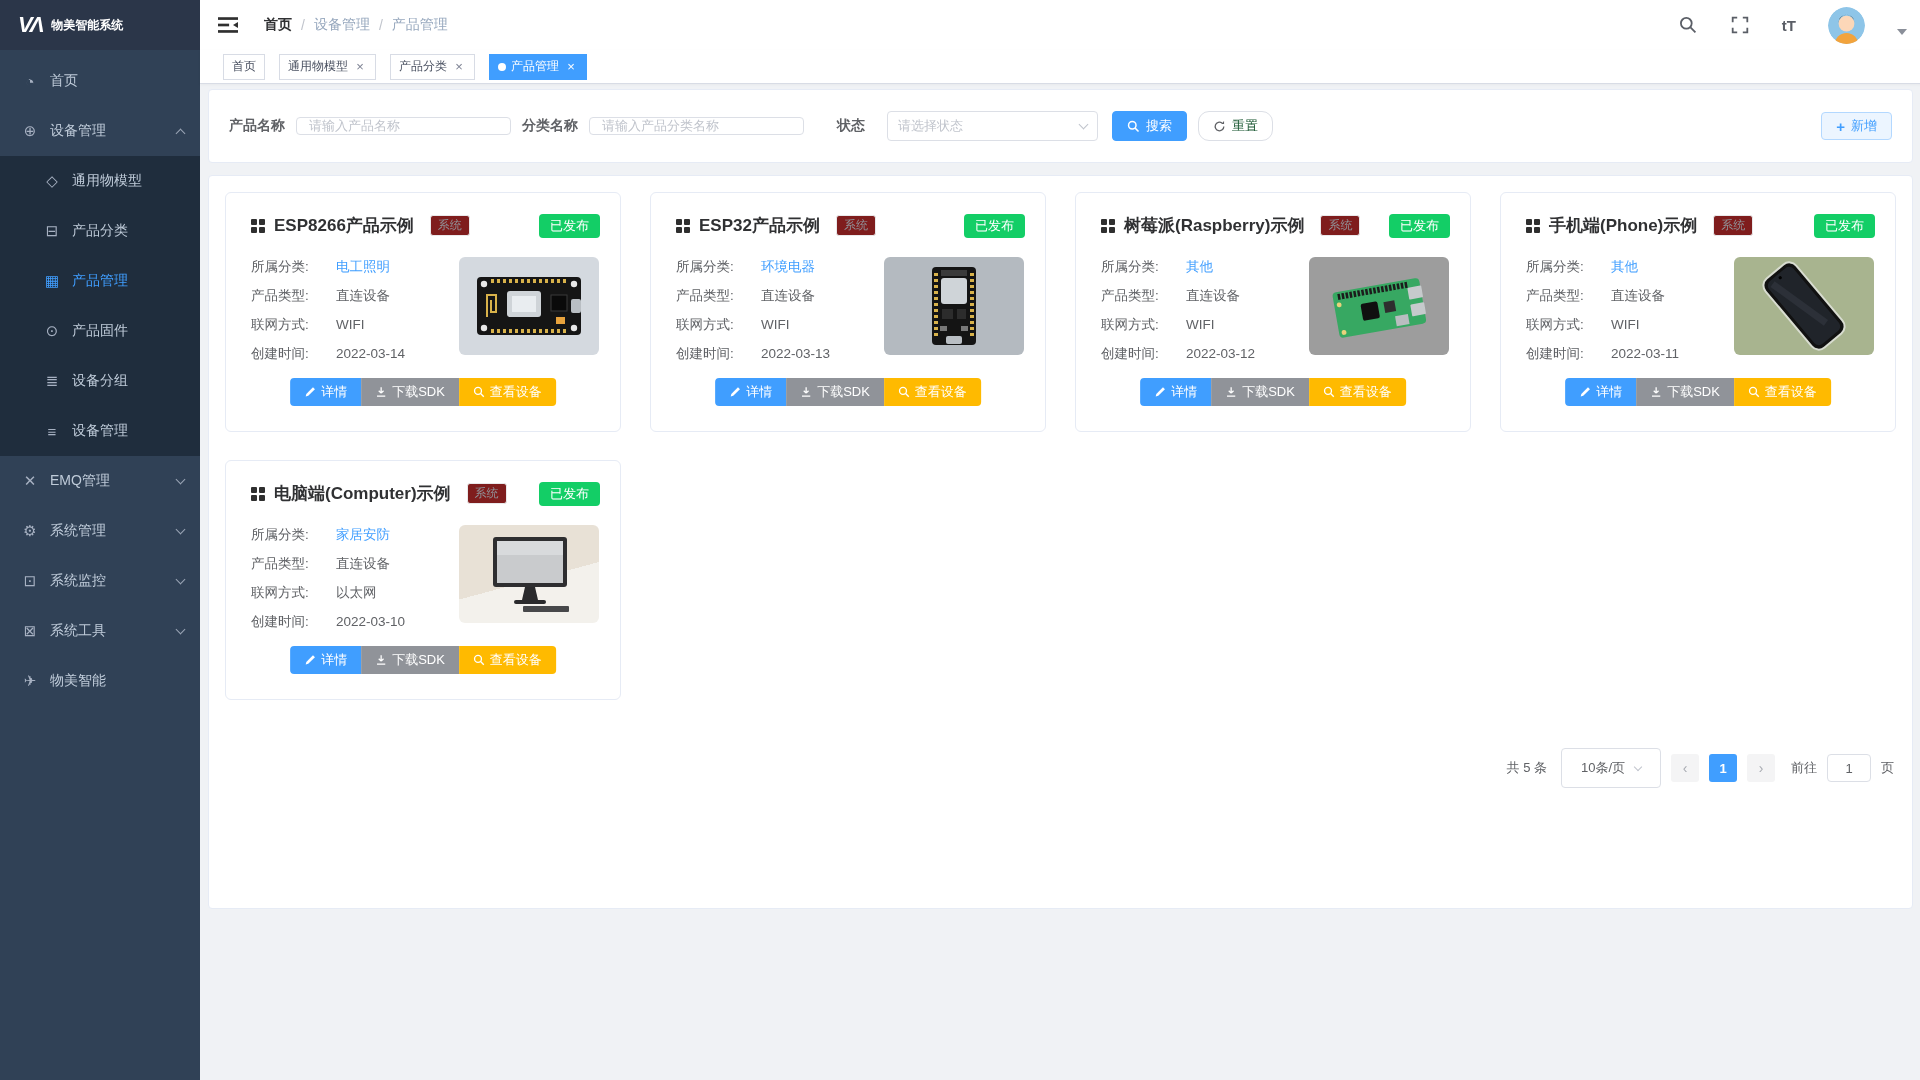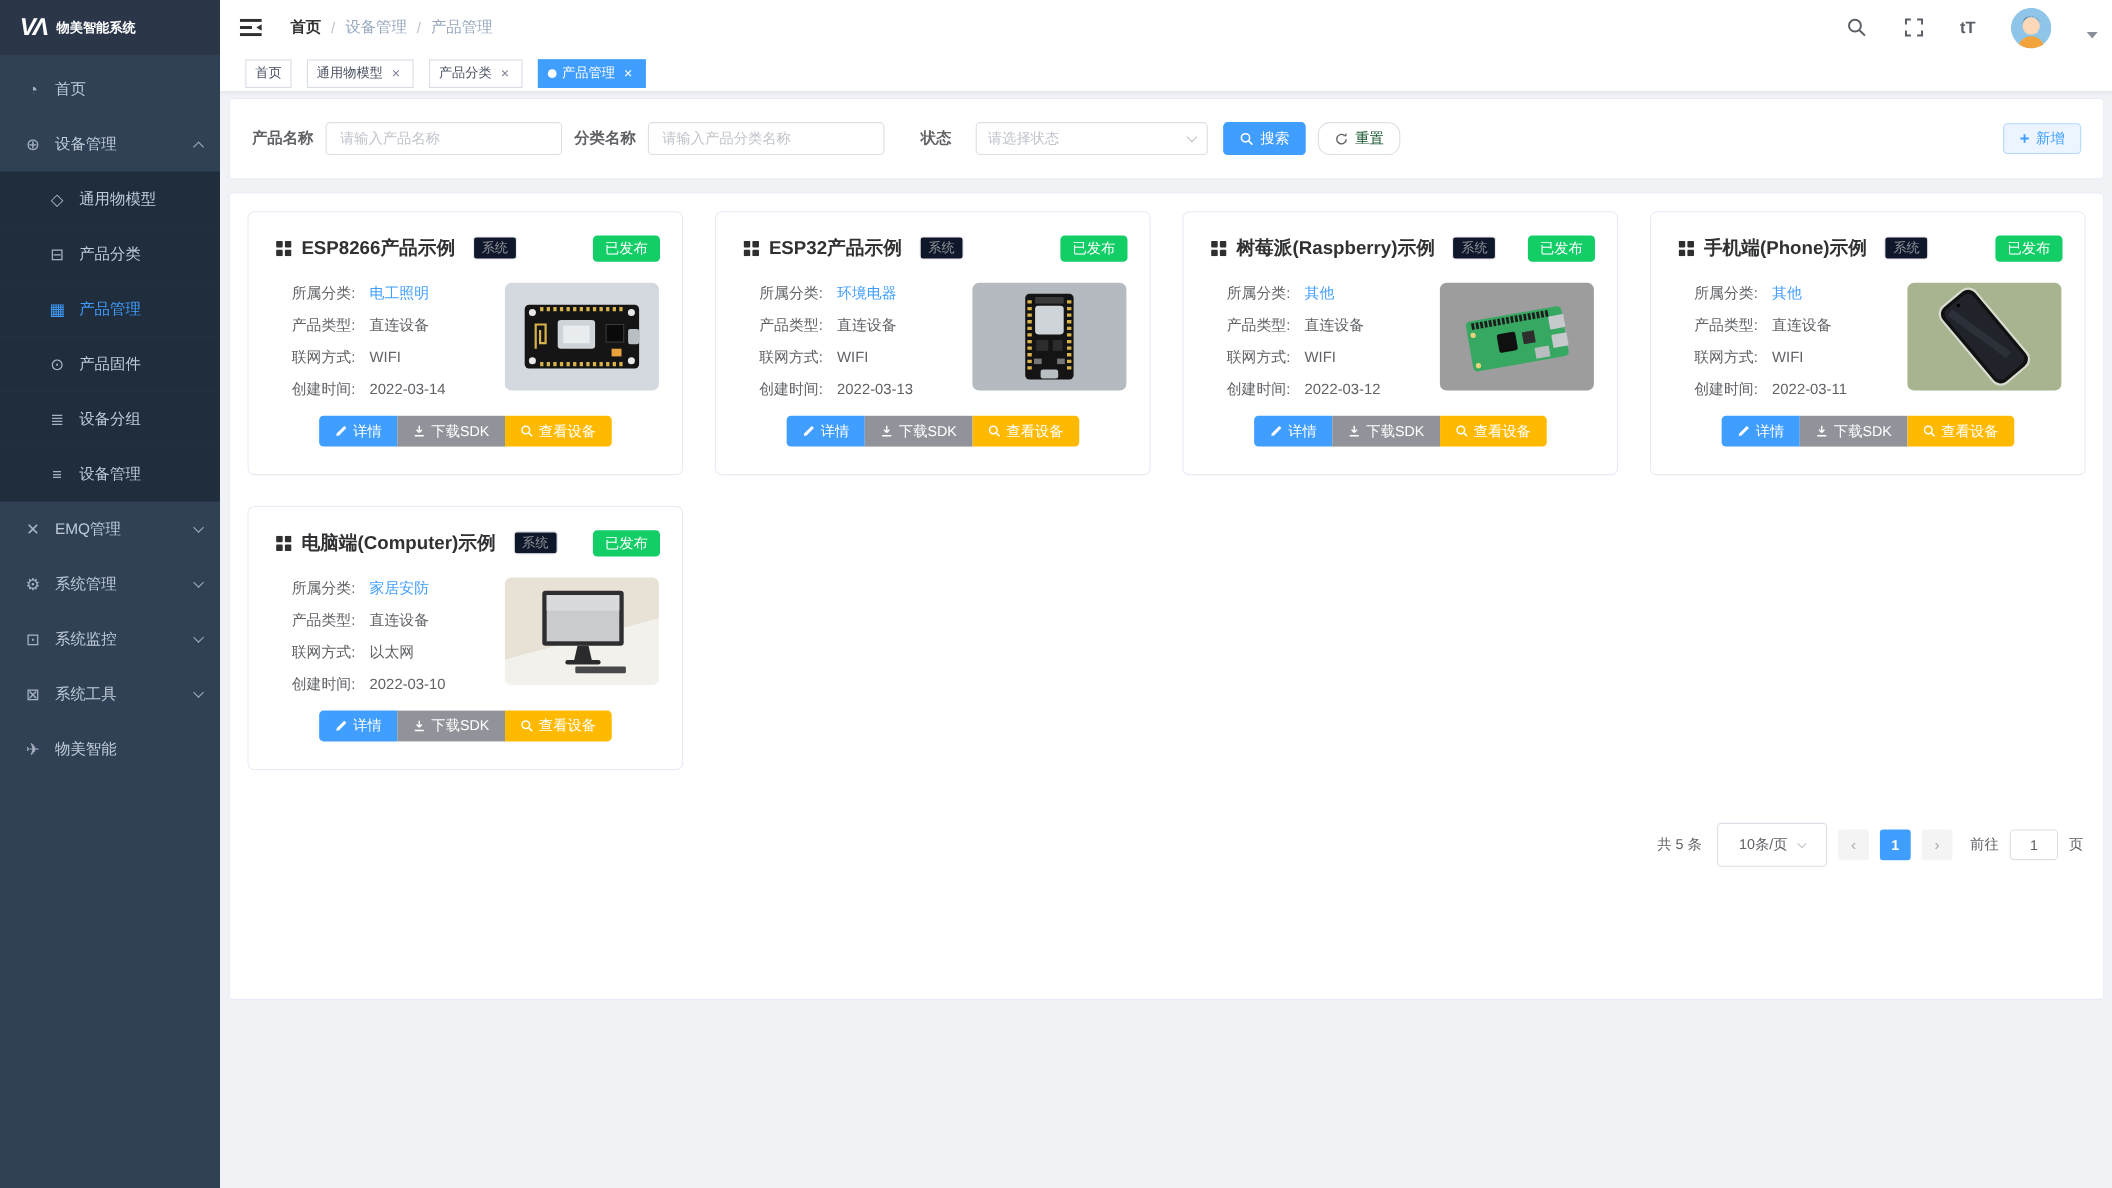--- a/index.html
+++ b/index.html
@@ -43,42 +43,42 @@
   .tag-item .tclose { font-size:13px; color:#7d8293; width:14px; height:14px; line-height:13px; text-align:center; border-radius:50%; }
   .tag-item.active { background:#409eff; border-color:#409eff; color:#fff; }
   .tag-item.active .dot { display:block; }
   .tag-item.active .tclose { color:#fff; }
 
   
   .content { flex:1; padding:5px 10px 0 8px; }
   .panel { background:#fff; border:1px solid #e6ebf5; border-radius:4px; }
   .filter-panel { height:74px; display:flex; align-items:center; padding:0 20px; }
   .flabel-txt { font-size:14px; font-weight:bold; color:#606266; margin-right:11px; white-space:nowrap; }
-  .inp { height:30px; width:215px; border:1px solid #dcdfe6; border-radius:4px; padding:0 12px; font-size:13px; color:#c2410c; font-family:Liberation Mono, monospace; outline:none; }
+  .inp { height:18px; width:215px; border:1px solid #dcdfe6; border-radius:4px; padding:0 12px; font-size:13px; color:#c2410c; font-family:Liberation Mono, monospace; outline:none; }
   .inp::placeholder { color:#c0c4cc; }
   .sel { height:30px; width:211px; border:1px solid #dcdfe6; border-radius:4px; padding:0 10px; font-size:13px; color:#c0c4cc; display:flex; align-items:center; cursor:pointer; }
   .sel .sel-caret { margin-left:auto; width:7px; height:7px; border-right:1.3px solid #c0c4cc; border-bottom:1.3px solid #c0c4cc; transform:rotate(45deg); margin-top:-3px; }
   .gap32 { width:33px; } .gap14 { width:14px; } .gap11 { width:11px; }
   .btn { height:30px; border-radius:4px; border:1px solid transparent; font-size:13px; font-family:inherit; display:inline-flex; align-items:center; gap:6px; padding:0 14px; cursor:pointer; }
   .btn-primary { background:#409eff; border-color:#409eff; color:#fff;justify-content:center; }
   .btn-plain { background:#fff; border-color:#dcdfe6; color:#14532d;border-radius:11px; }
   .btn-add { background:#ecf5ff; border-color:#b3d8ff; color:#409eff; height:28px; margin-left:auto; }
   .btn-add .plus { font-size:15px; font-weight:bold; }
 
   
   .cards-panel { margin-top:12px; padding:16px 16px 120px 16px; }
   .cards { display:grid; grid-template-columns:repeat(4,396px); gap:28px 29px; }
   .pcard { width:396px; height:240px; border:1px solid #e6ebf5; border-radius:6px; background:#fff; position:relative; }
   .pcard-title { display:flex; align-items:center; padding:21px 22px 0 25px; gap:9px; }
   .pcard-title .ttl { font-size:17px; font-weight:bold; color:#303133; }
-  .sys-tag { font-size:12px; color:#909399; background:#0f172a; border:1px solid #e9e9eb; border-radius:3px; padding:1px 7px; margin-left:7px; }
+  .sys-tag { font-size:12px; color:#909399; background:#7f1d1d; border:1px solid #e9e9eb; border-radius:3px; padding:1px 7px; margin-left:7px; }
   .status-badge { position:absolute; top:21px; right:20px; background:#13ce66; color:#fff; font-size:13px; padding:3px 11px; border-radius:4px; }
   .pcard-fields { margin:15px 0 0 25px; }
   .frow { height:29px; display:flex; align-items:center; font-size:13.5px; }
-  .flabel { width:72px; color:#606266; margin-right:13px;text-align:right; }
+  .flabel { width:72px; color:#606266; margin-right:13px; }
   .fvalue { color:#606266; }
   .fvalue.link { color:#409eff; cursor:pointer; }
   .card-image { position:absolute; top:64px; right:21px; width:140px; height:98px; border-radius:6px; overflow:hidden; }
   .card-actions { position:absolute; bottom:25px; left:50%; transform:translateX(-50%); display:flex; }
   .abtn { height:28px; border:none; color:#fff; font-size:13px; font-family:inherit; display:inline-flex; align-items:center; gap:5px; padding:0 14px; cursor:pointer; white-space:nowrap; }
   .abtn.detail { background:#409eff; border-radius:4px 0 0 4px; }
   .abtn.sdk { background:#909399; }
   .abtn.devices { background:#ffba00; border-radius:0 4px 4px 0; }
 
   

